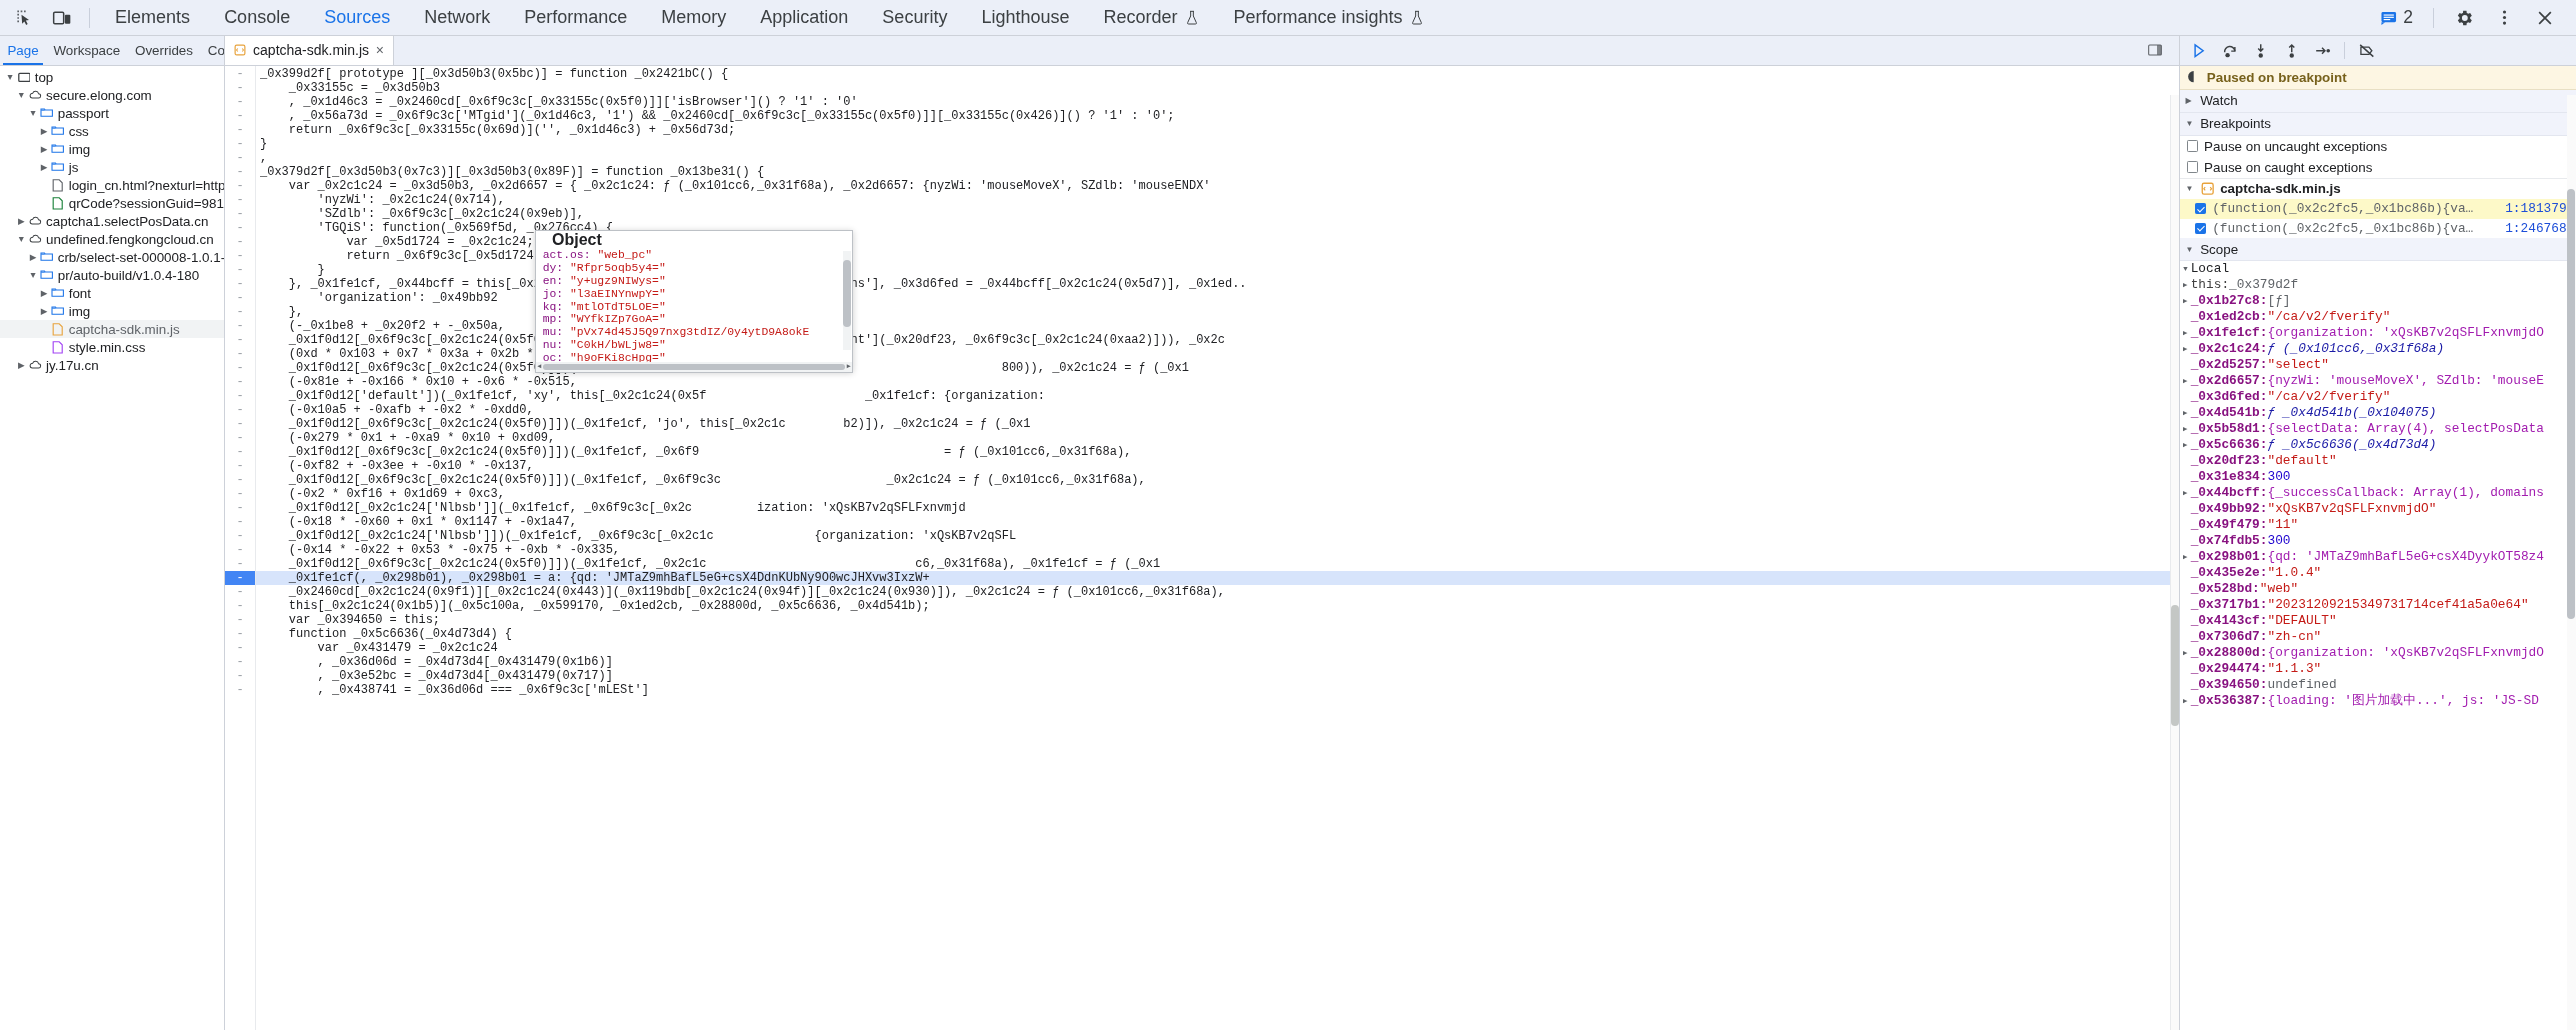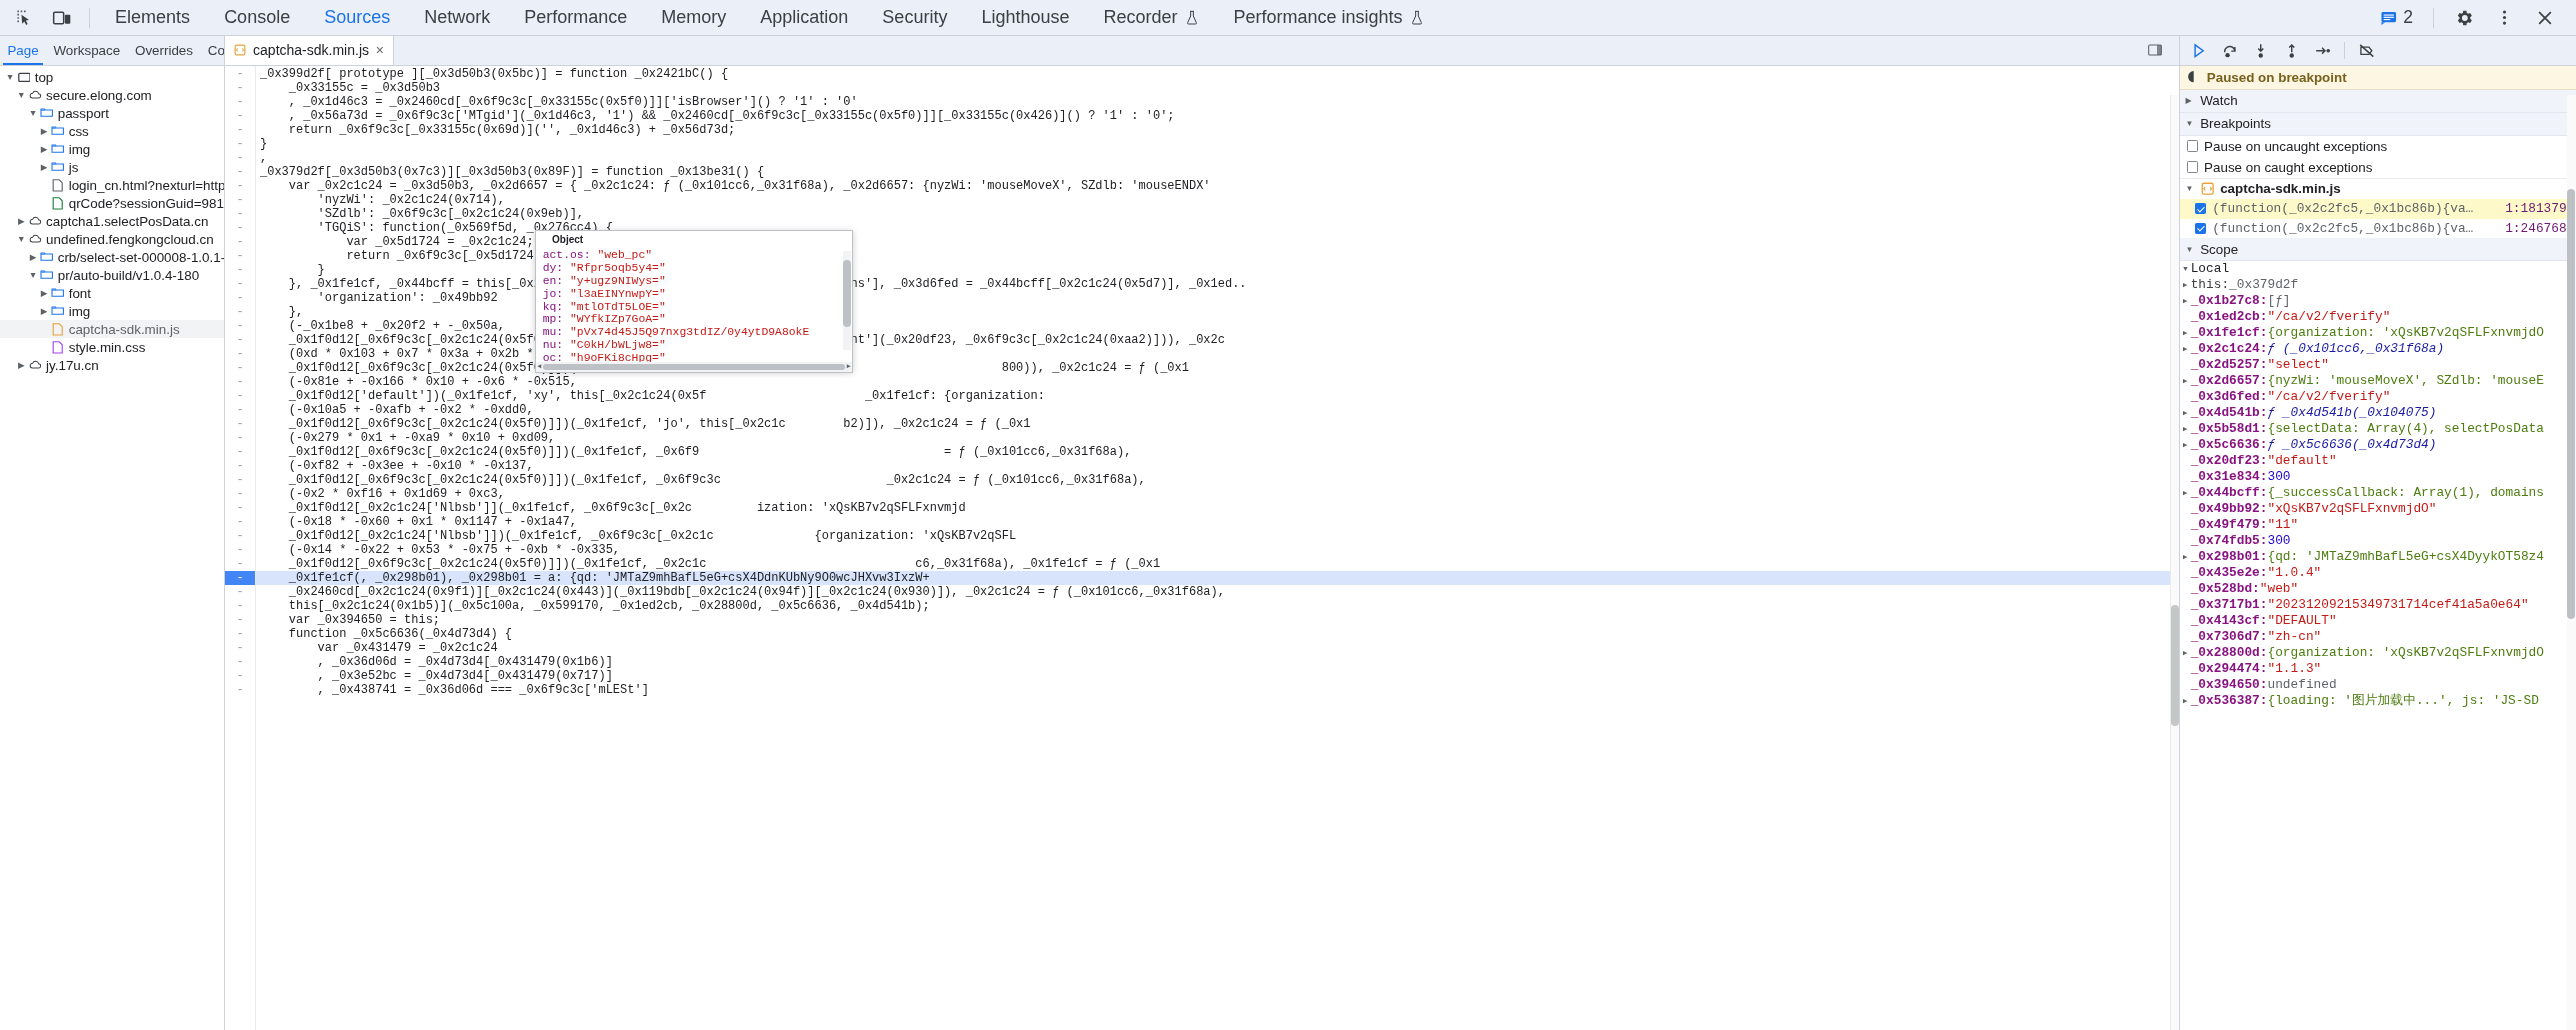--- a/index.html
+++ b/index.html
@@ -167,21 +167,21 @@
     background: #fff;
     border: 0.7px solid #bdc1c6;
     box-shadow: 0 1.3px 6.7px rgba(0,0,0,.2);
     display: flex; flex-direction: column;
     font-family: "Liberation Mono", monospace;
     font-size: 11.4px; line-height: 12.8px;
     z-index: 20;
   }
   .pop-title {
     font-weight: bold; color: #202124;
-    padding: 3.4px 0 2.7px 16px; font-size: 10px;
+    padding: 3.4px 0 2.7px 16px; font-size: 16px;
     font-family: "Liberation Sans", sans-serif;
   }
   .pop-body { flex: 1; overflow: hidden; position: relative; padding-left: 6.7px; }
   .pop-row { height: 12.8px; white-space: nowrap; }
   .pk { color: #881280; margin-top: 24px; }
   .pv-s { color: #c41a16; }
   .pop-vscroll {
     position: absolute; right: 1.3px; top: 1.3px; bottom: 12px; width: 7.4px;
     background: #f1f3f4;
   }
@@ -256,32 +256,32 @@
     padding-left: 5.4px; font-size: 13.4px; font-weight: bold; color: #202124;
     border-top: 0.7px solid #e8eaed;
   }
   .bp-row {
     height: 19.5px; display: flex; align-items: center; gap: 6px;
     padding-left: 14.8px; font-size: 12.8px;
     font-family: "Liberation Mono", monospace;
     color: #5f6368; white-space: nowrap;
   }
   .bp-row.hl { background: #fdf9c8; }
-  .bp-loc { margin-left: auto; padding-right: 9.4px; color: #701a75; }
+  .bp-loc { margin-left: auto; padding-right: 9.4px; color: #1d4ed8; }
 
   .scope-tree { font-family: "Liberation Mono", monospace; font-size: 12.8px; line-height: 16px; color: #202124; }
   .srow { height: 16px; display: flex; align-items: center; white-space: nowrap; }
   .scaret { width: 10.7px; flex: 0 0 10.7px; font-size: 7.4px; color: #5f6368; text-align: center; }
   .sname { color: #881280; font-weight: bold; }
   .sname.plain { color: #404040; font-weight: normal; }
   .sval-s { color: #c41a16; }
   .sval-n { color: #1c00cf; }
   .sval-g { color: #5f6368; }
   .sval-f { color: #1a1aa6; font-style: italic; }
-  .sval-obj { color: #4d7c0f; }
+  .sval-obj { color: #a21caf; }
 
   .dbg-vscroll { position: absolute; right: 0; top: 59px; bottom: 0; width: 9.4px; background: #fafafa; }
   .dbg-vthumb { position: absolute; left: 0.7px; width: 8px; background: #bdc1c6; border-radius: 4px; }
 
   svg { display: block; }
 </style>
 </head>
 <body>
 
 <div id="devtools">

